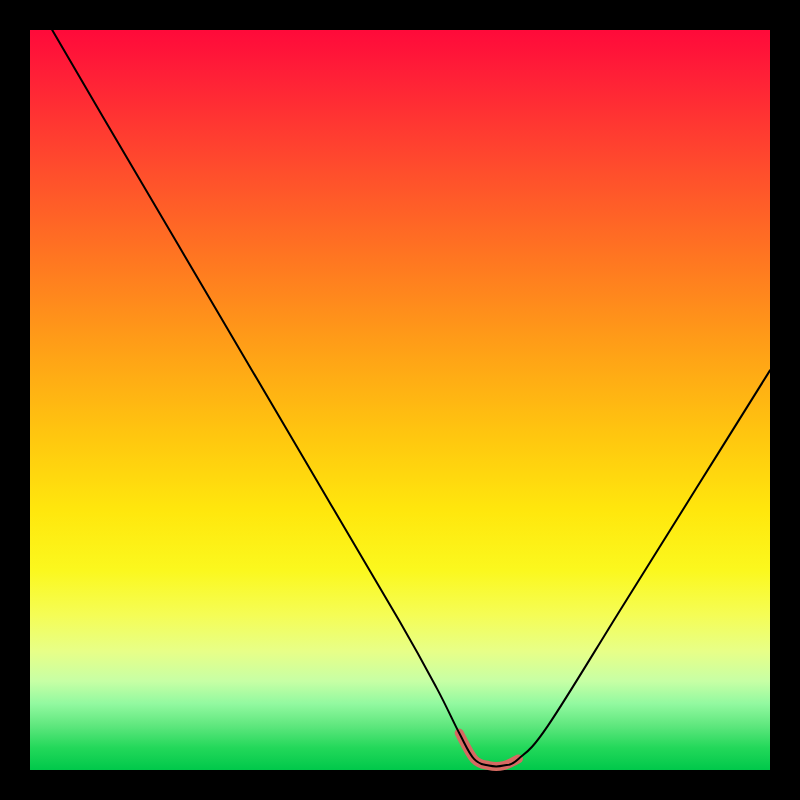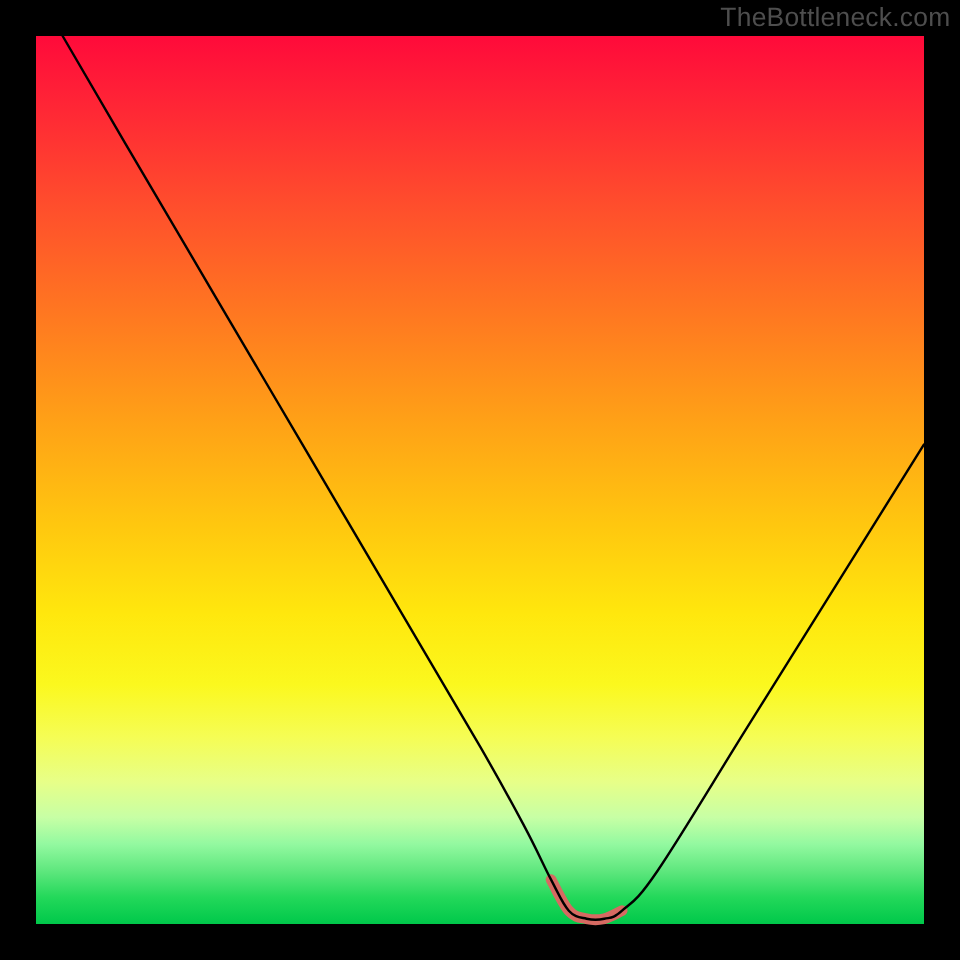--- a/index.html
+++ b/index.html
@@ -79,15 +79,14 @@
 
 <div class="frame">
 
   <div class="plot-area">
     <svg class="curve" viewBox="0 0 740 740" preserveAspectRatio="none">
       <path id="salmon-path" class="salmon-stroke" d="M429.2,703.0 C431.9,707.7 438.7,723.0 444.0,728.9 C449.3,734.8 453.5,734.4 458.8,735.6 C464.1,736.8 468.3,736.8 473.6,735.6 C478.9,734.4 485.7,730.1 488.4,728.9"></path>
       <path id="main-path" class="black-stroke" d="M22.2,0.0 C31.5,16.0 51.4,50.2 74.0,88.8 C96.6,127.4 121.4,169.3 148.0,214.6 C174.6,259.9 195.4,295.1 222.0,340.4 C248.6,385.7 269.4,420.9 296.0,466.2 C322.6,511.5 350.0,557.4 370.0,592.0 C390.0,626.6 396.3,638.6 407.0,658.6 C417.7,678.6 422.5,690.3 429.2,703.0 C435.9,715.7 438.7,723.0 444.0,728.9 C449.3,734.8 453.5,734.4 458.8,735.6 C464.1,736.8 468.3,736.8 473.6,735.6 C478.9,734.4 480.4,736.1 488.4,728.9 C496.4,721.7 499.4,722.9 518.0,695.6 C536.6,668.3 565.4,619.8 592.0,577.2 C618.6,534.6 639.4,501.4 666.0,458.8 C692.6,416.2 726.7,361.7 740.0,340.4"></path>
     </svg>
   </div>
 
-  <div class="watermark">TheBottleneck.com</div>
 
 </div>
 
 </body></html>

